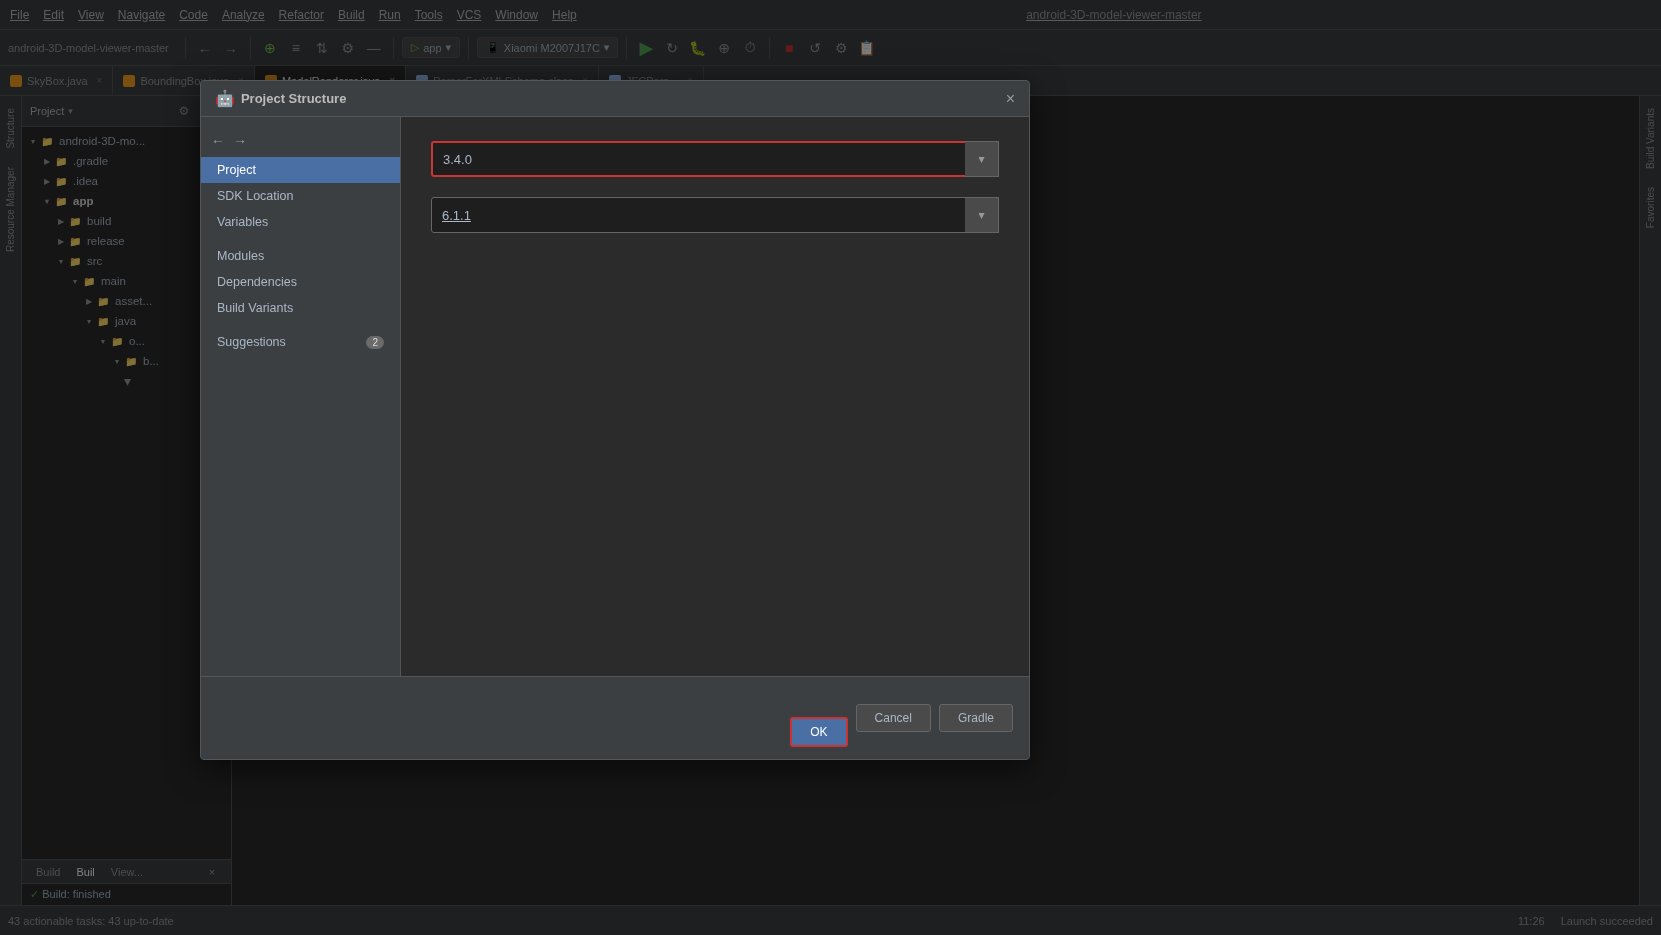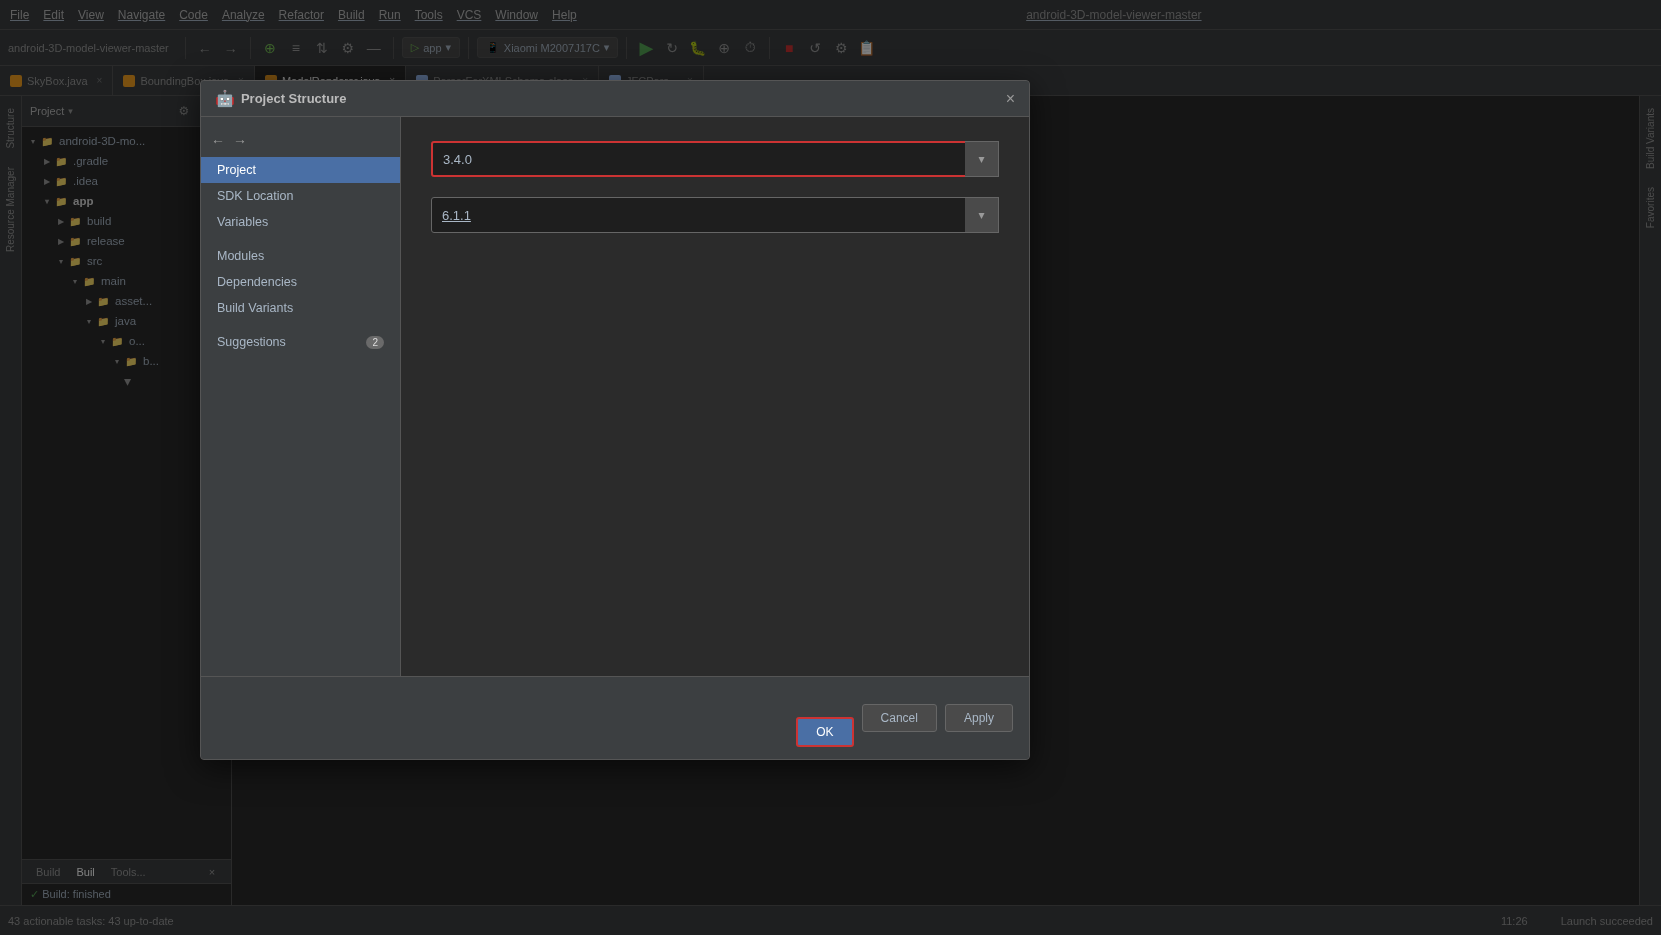--- a/index.html
+++ b/index.html
@@ -167,21 +167,21 @@
       display: flex;
       align-items: center;
       padding: 0 8px;
       font-size: 11px;
       color: #9a9a9a;
       gap: 10px;
     }
     .bottom-right-time {
       margin-left: auto;
       display: flex;
-      gap: 33px;
+      gap: 16px;
     }
     .build-panel-tabs {
       display: flex;
       align-items: center;
       background: #3c3f41;
       height: 24px;
       border-bottom: 1px solid #555;
       padding: 0 8px;
       gap: 4px;
     }
@@ -623,21 +623,21 @@
       <div class="tree-item">
         <span class="indent" style="width:102px;"></span>
         <span style="color:#9a9a9a;font-size:14px;">▾</span>
       </div>
     </div>
 
     <div style="border-top:1px solid #555;">
       <div class="build-panel-tabs">
         <span class="build-tab">Build</span>
         <span class="build-tab active">Buil</span>
-        <span class="build-tab">Tools...</span>
+        <span class="build-tab">View...</span>
         <div style="margin-left:auto;display:flex;gap:4px;">
           <span class="toolbar-icon-btn" style="font-size:11px;">×</span>
         </div>
       </div>
       <div class="build-panel-content">
         <span style="color:#57a757;">✓</span>
         <span>Build: finished</span>
       </div>
     </div>
   </div>
@@ -709,16 +709,16 @@
           <div class="dropdown-arrow-btn">
             <span>▾</span>
           </div>
         </div>
       </div>
     </div>
 
     <div class="dialog-footer">
       <button class="btn btn-ok">OK</button>
       <button class="btn btn-cancel">Cancel</button>
-      <button class="btn btn-apply">Apply</button>
+      <button class="btn btn-apply">Gradle</button>
     </div>
   </div>
 </div>
 
 </body></html>

